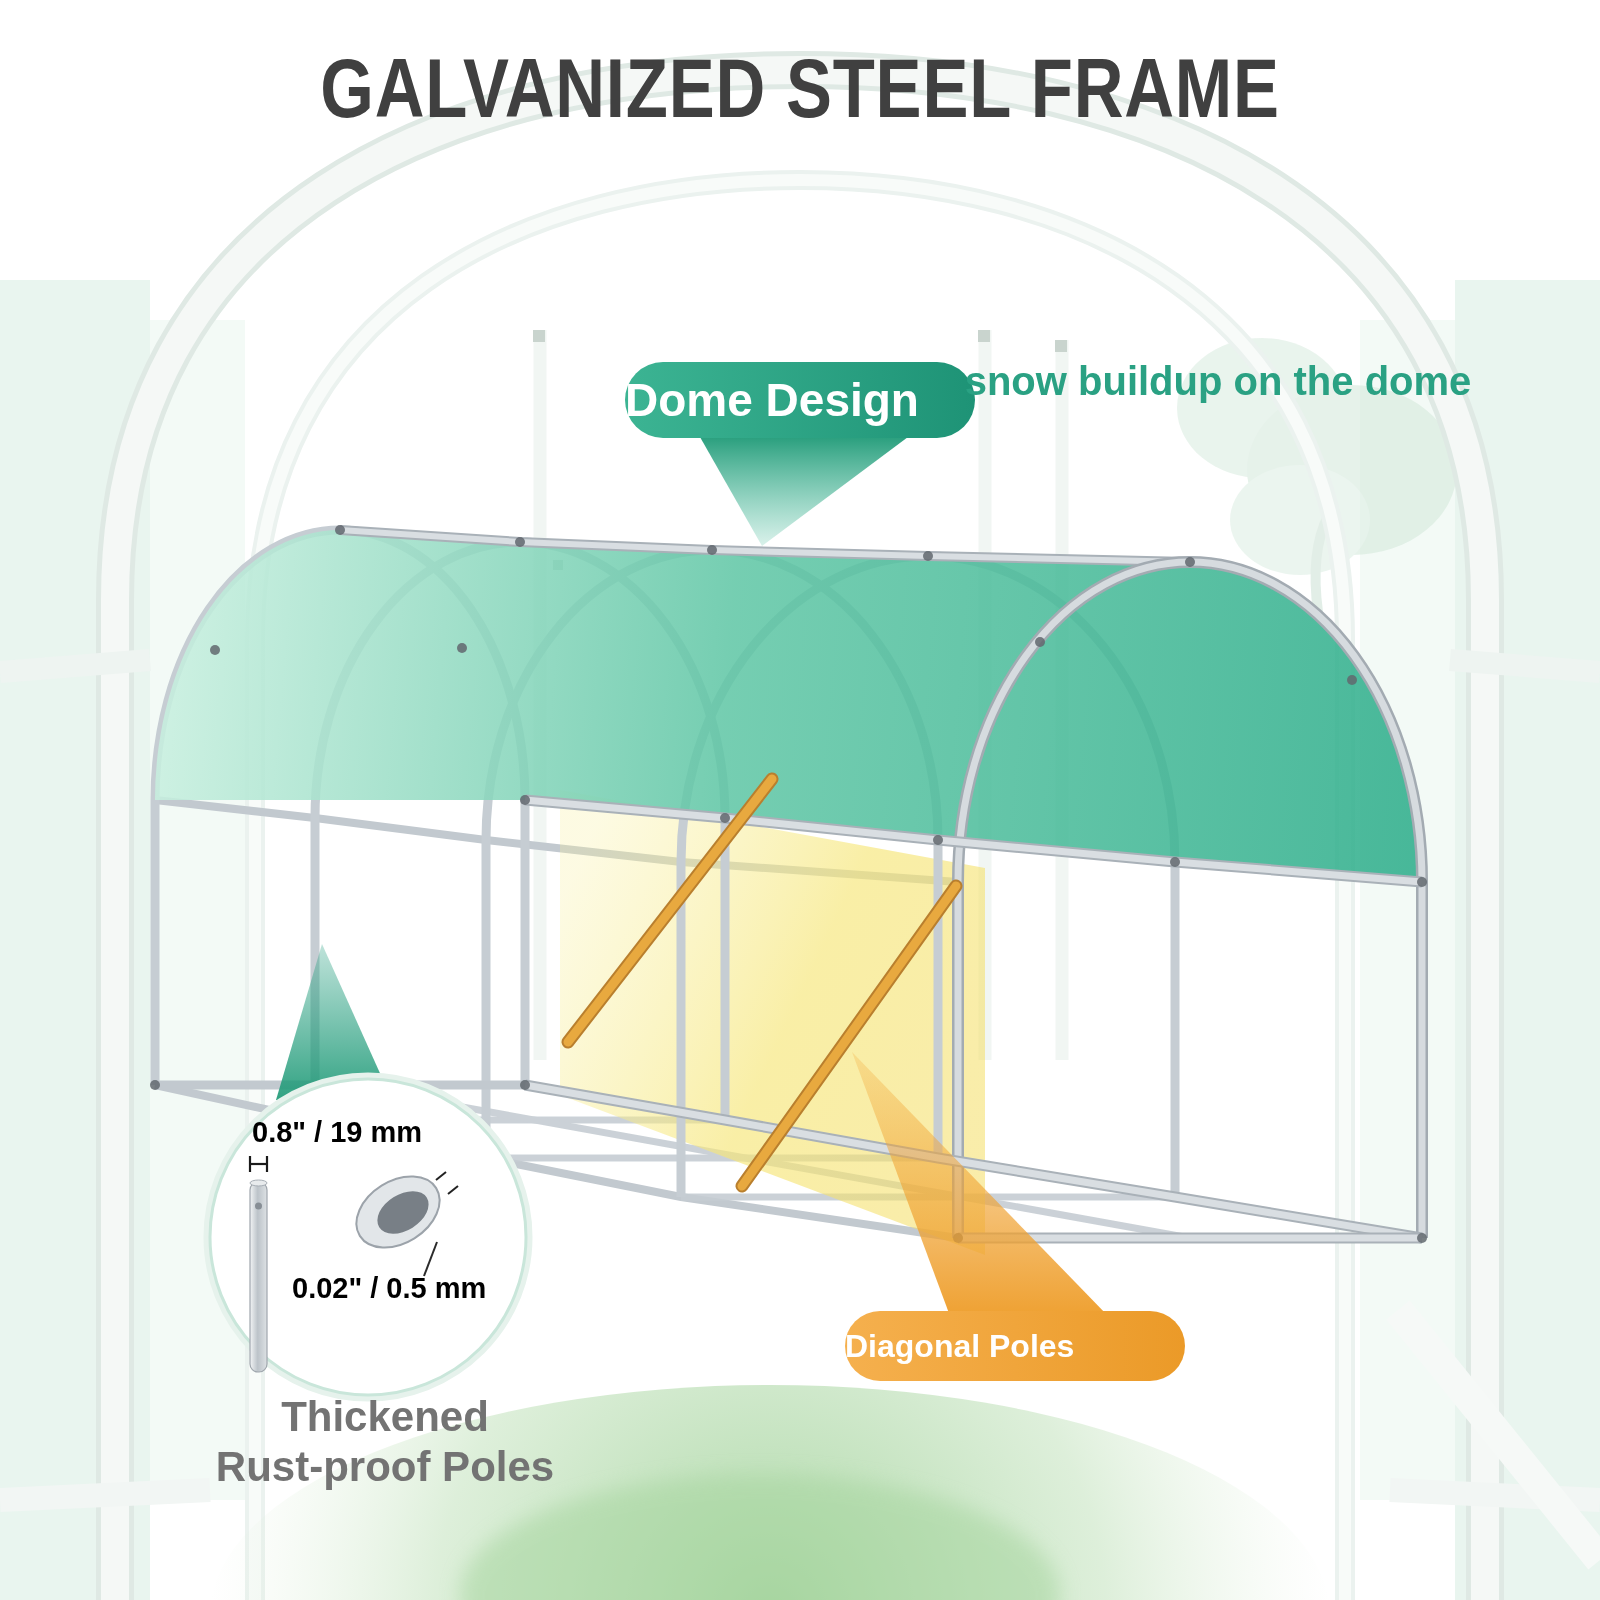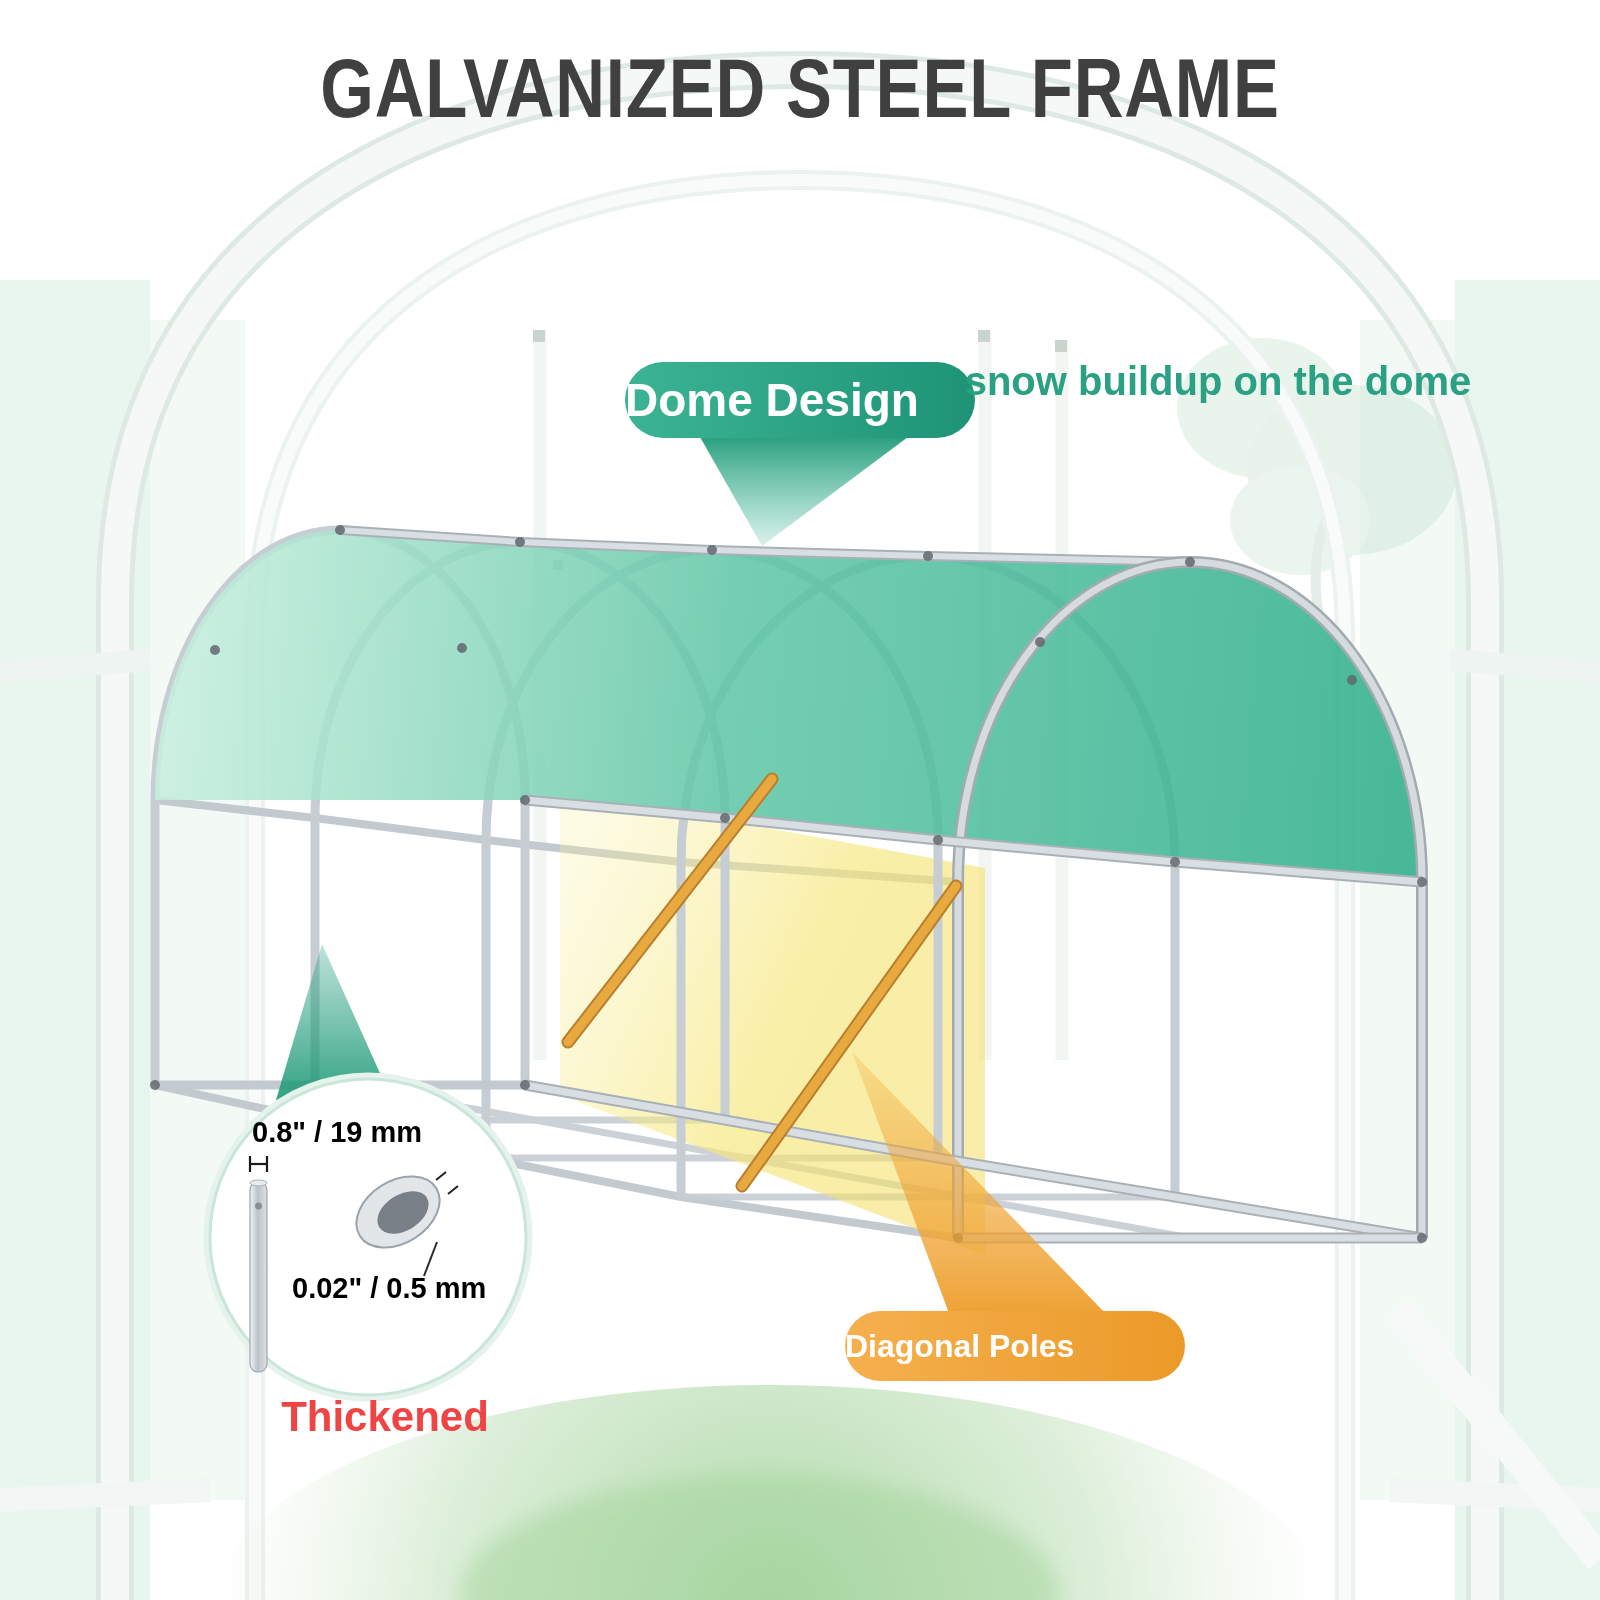--- a/index.html
+++ b/index.html
@@ -35,21 +35,21 @@
     left:958px;top:356px;width:520px;text-align:center;
     color:#2AA183;font-weight:700;font-size:40px;line-height:1.28;
   }
   .dim{
     color:#000000;font-weight:700;font-size:29px;white-space:nowrap;
   }
   .dim1{left:252px;top:1116px;}
   .dim2{left:292px;top:1272px;}
   .pole-caption{
     left:160px;top:1392px;width:450px;text-align:center;
-    color:#ef4444;font-weight:700;font-size:42px;line-height:1.2;
+    color:#737373;font-weight:700;font-size:42px;line-height:1.2;
   }
 </style>
 </head>
 <body>
 
 <div id="stage">
 
   <svg class="abs" style="left:0;top:0" width="1600" height="1600" viewBox="0 0 1600 1600">
     <defs>
       <linearGradient id="canopyGrad" gradientUnits="userSpaceOnUse" x1="155" y1="650" x2="1422" y2="760">
@@ -264,15 +264,16 @@
 
   <div class="abs pill pill-diagonal">
     <span>Diagonal Poles</span>
   </div>
 
   <div class="abs dim dim1">0.8" / 19 mm</div>
   <div class="abs dim dim2">0.02" / 0.5 mm</div>
 
   <div class="abs pole-caption">
     <div>Thickened</div>
+    <div>Rust-proof Poles</div>
   </div>
 
 </div>
 
 </body></html>

